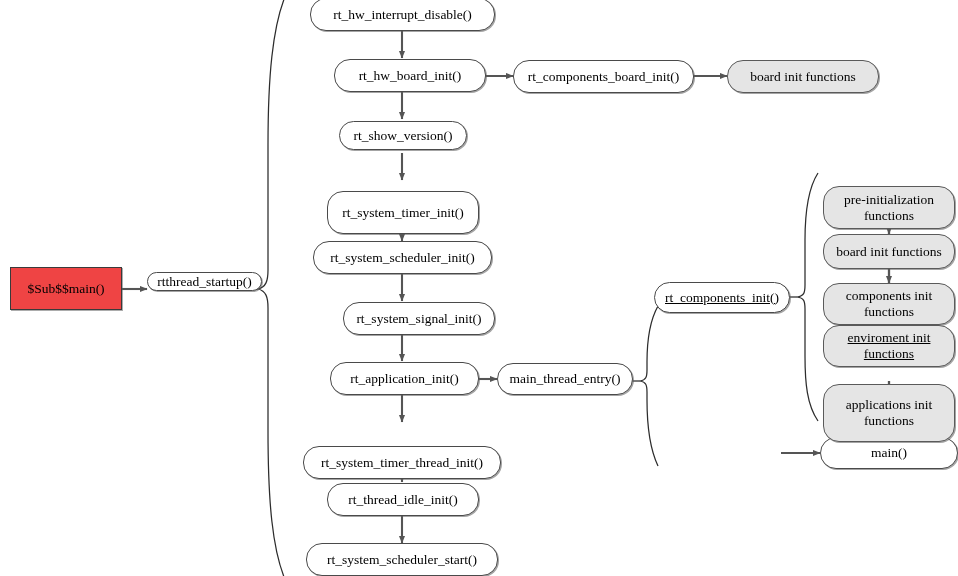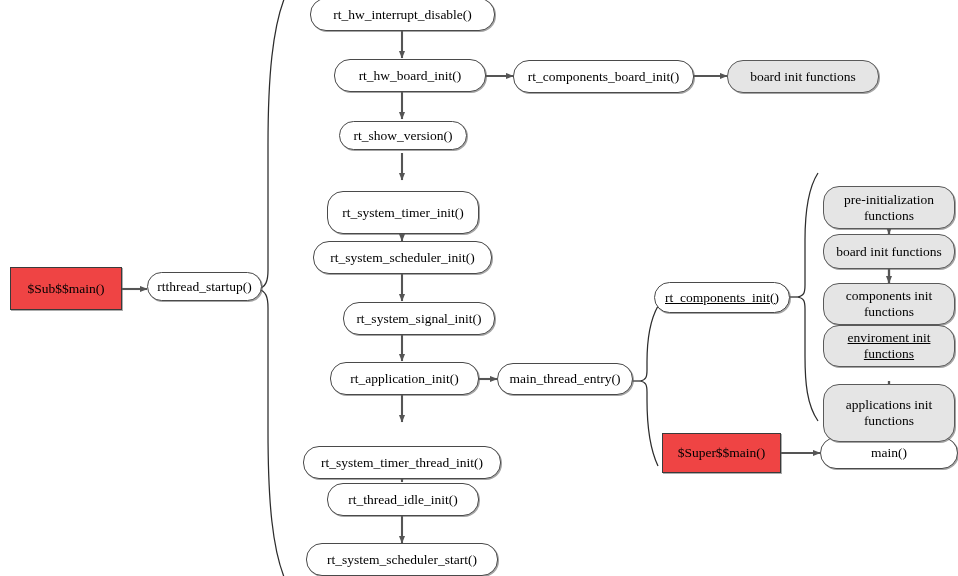--- a/index.html
+++ b/index.html
@@ -99,21 +99,21 @@
       <path d="M640,381 L632,381"></path>
 
       <path d="M818,173 C807,190 805,215 805,240 L805,285 C805,293 804,296 797,297
                C804,298 805,301 805,309 L805,356 C805,383 807,405 818,421"></path>
       <path d="M797,297 L787,297"></path>
     </g>
   </svg>
 
   <div class="node rect" style="left:10px; top:267px; width:112px; height:43px;">$Sub$$main()</div>
 
-  <div class="node round" style="left:147px; top:272px; width:115px; height:29px;">rtthread_startup()</div>
+  <div class="node round" style="left:147px; top:272px; width:115px; height:19px;">rtthread_startup()</div>
 
   <div class="node round" style="left:310px; top:-2px; width:185px; height:33px;">rt_hw_interrupt_disable()</div>
 
   <div class="node round" style="left:334px; top:59px; width:152px; height:33px;">rt_hw_board_init()</div>
 
   <div class="node round" style="left:339px; top:121px; width:128px; height:29px;">rt_show_version()</div>
 
   <div class="node round" style="left:327px; top:181px; width:152px; height:43px;margin-top:10px;">rt_system_timer_init()</div>
 
   <div class="node round" style="left:313px; top:241px; width:179px; height:33px;">rt_system_scheduler_init()</div>
@@ -129,21 +129,20 @@
   <div class="node round" style="left:513px; top:60px; width:181px; height:33px;">rt_components_board_init()</div>
 
   <div class="node round" style="left:306px; top:543px; width:192px; height:33px;">rt_system_scheduler_start()</div>
 
   <div class="node round blue" style="left:727px; top:60px; width:152px; height:33px;">board init functions</div>
 
   <div class="node round" style="left:497px; top:363px; width:136px; height:32px;">main_thread_entry()</div>
 
   <div class="node round" style="left:654px; top:282px; width:136px; height:31px;text-decoration:underline;">rt_components_init()</div>
 
-  <div class="node rect" style="left:662px; top:433px; width:119px; height:40px;">$Super$$main()</div>
 
   <div class="node round" style="left:820px; top:437px; width:138px; height:32px;">main()</div>
 
   <div class="node round blue" style="left:823px; top:177px; width:132px; height:43px;margin-top:9px;">pre-initialization
 functions</div>
 
   <div class="node round blue" style="left:823px; top:234px; width:132px; height:35px;">board init functions</div>
 
   <div class="node round blue" style="left:823px; top:283px; width:132px; height:42px;">components init
 functions</div>

